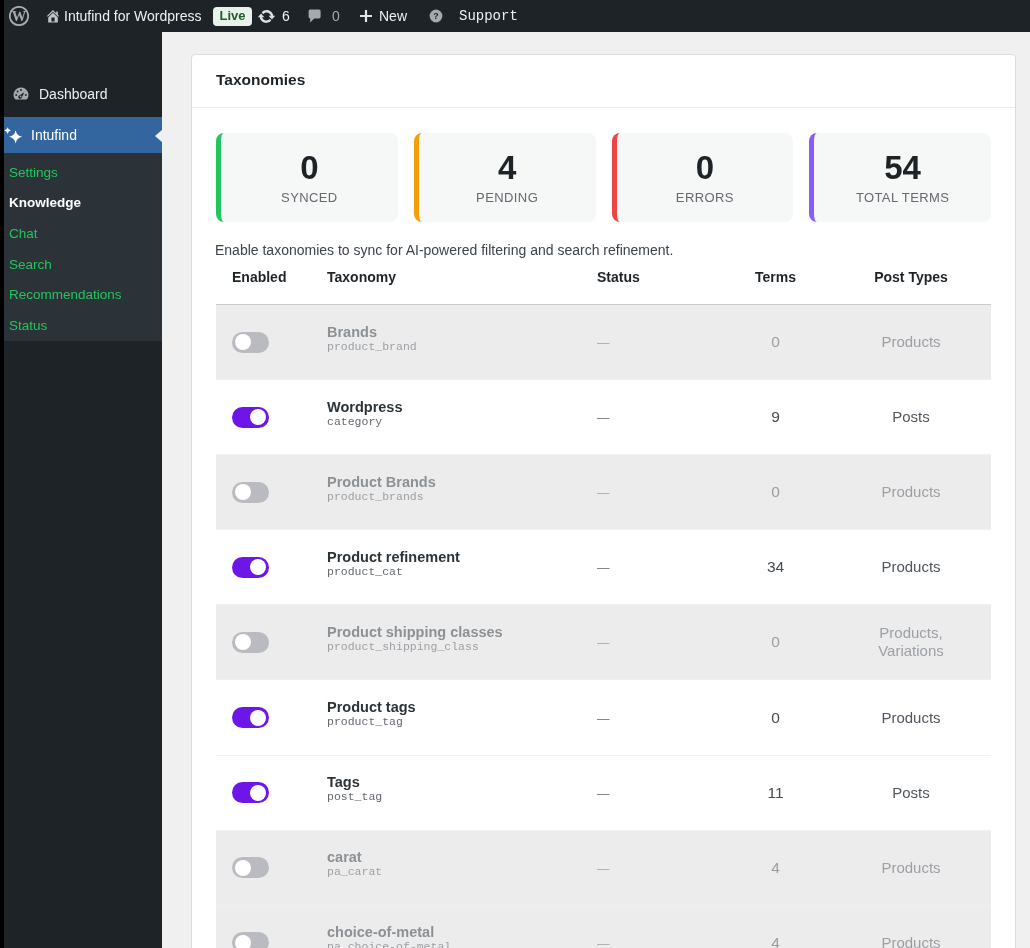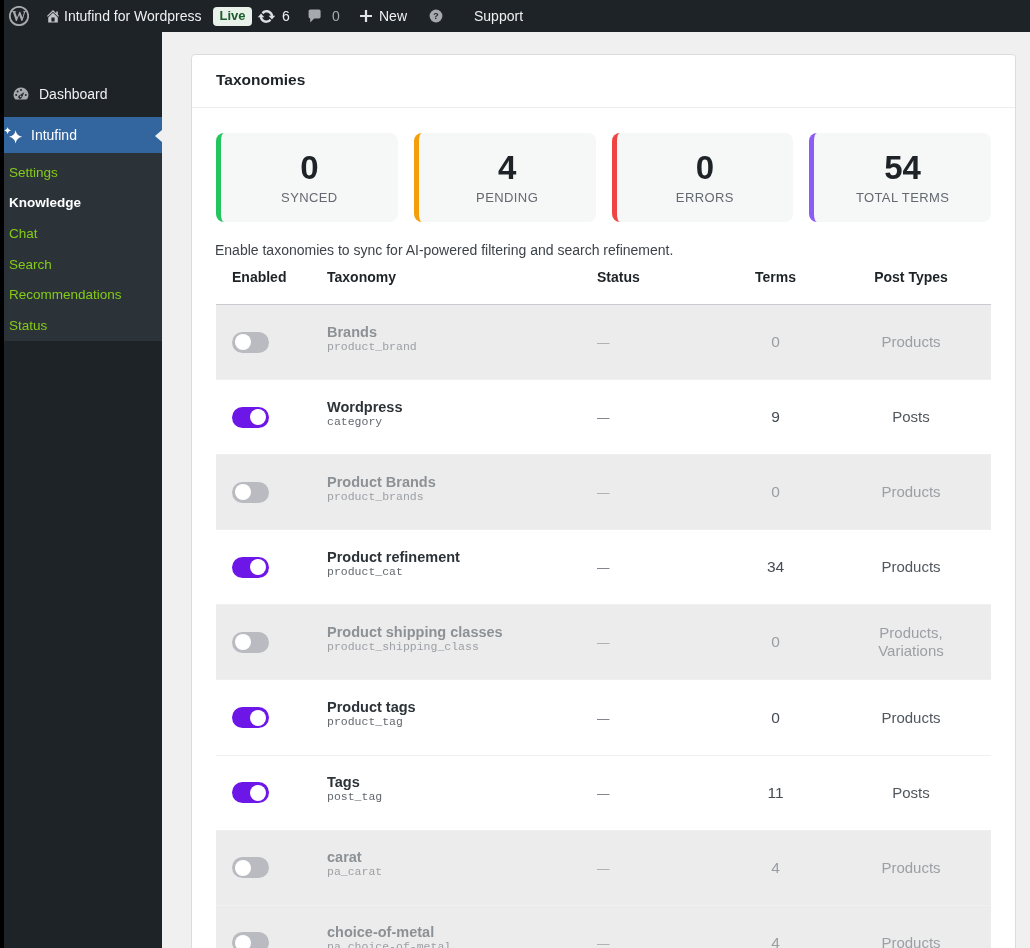--- a/index.html
+++ b/index.html
@@ -14,21 +14,21 @@
 
 
 .blackstrip { position:absolute; left:0; top:0; width:4px; height:948px; background:#000; z-index:50; }
 .sidebar { position:absolute; left:0; top:32px; width:162px; height:916px; background:#1d2327; color:#f0f0f1; }
 .menuitem { position:absolute; left:0; width:162px; height:34px; display:flex; align-items:center; font-size:14px; }
 .menuitem .mi { width:20px; height:20px; margin:0 8px 0 11px; flex:none; }
 .intufind { position:absolute; left:0; top:85px; width:162px; height:36px; background:#33669f; display:flex; align-items:center; font-size:14px; color:#fff; }
 .intufind .mi { width:20px; height:20px; margin:0 8px 0 3px; flex:none; }
 .menuarrow { position:absolute; right:0; top:97.5px; width:0; height:0; border:6.5px solid transparent; border-right:7px solid #f0f0f1; border-left:none; }
 .submenu { position:absolute; left:0; top:121px; width:162px; height:188px; background:#2c3338; padding-top:4px; }
-.subitem { height:30.6px; display:flex; align-items:center; padding-left:9px; color:#84cc16; font-size:13.5px; }
+.subitem { height:30.6px; display:flex; align-items:center; padding-left:9px; color:#22c55e; font-size:13.5px; }
 .subitem.cur { color:#fff; font-weight:700; }
 
 
 .content { position:absolute; left:162px; top:32px; width:868px; height:664px; background:#f0f0f1; }
 .card { position:absolute; left:29px; top:22px; width:825px; height:900px; background:#fff; border:1px solid #dcdcde; border-radius:4px; }
 .cardhead { padding:16px 24px 18px; border-bottom:1px solid #ebecee; }
 .cardhead h1 { font-size:15.5px; font-weight:700; color:#1d2327; }
 
 .stats { position:absolute; left:24px; top:78px; width:775px; display:grid; grid-template-columns:repeat(4,1fr); gap:16px; }
 .stat { height:89px; background:#f6f7f7; border-radius:8px; border-left:5px solid #000; text-align:center; padding-top:20px; }
@@ -110,21 +110,21 @@
         <path fill="#e3e4e6" d="M8.6 2.5h2.8v6.1h6.1v2.8h-6.1v6.1H8.6v-6.1H2.5V8.6h6.1z"></path>
       </svg>
   </div>
   <div class="it" style="left:379px;">New</div>
   <div class="it" style="left:428px;">
     <svg width="16" height="16" viewBox="0 0 20 20">
         <circle cx="10" cy="10" r="8" fill="#a7aaad"></circle>
         <text x="10" y="14" font-size="11" font-weight="700" fill="#1d2327" text-anchor="middle">?</text>
       </svg>
   </div>
-  <div class="it" style="left:474px;">Support</div>
+  <div class="it" style="left:459px;font-family:Liberation Mono, monospace;">Support</div>
 </div>
 
 <div class="sidebar">
   <div class="menuitem" style="top:45px;">
     <svg class="mi" viewBox="0 0 20 20">
         <path fill="#a7aaad" d="M10 3.4a7.4 7.4 0 0 0-6.3 11.3 1.5 1.5 0 0 0 1.3.7h10a1.5 1.5 0 0 0 1.3-.7A7.4 7.4 0 0 0 10 3.4z"></path>
         <g fill="#23282d">
           <circle cx="10" cy="6.1" r="1"></circle>
           <circle cx="6.6" cy="7.5" r="1"></circle>
           <circle cx="5.2" cy="10.9" r="1"></circle>

